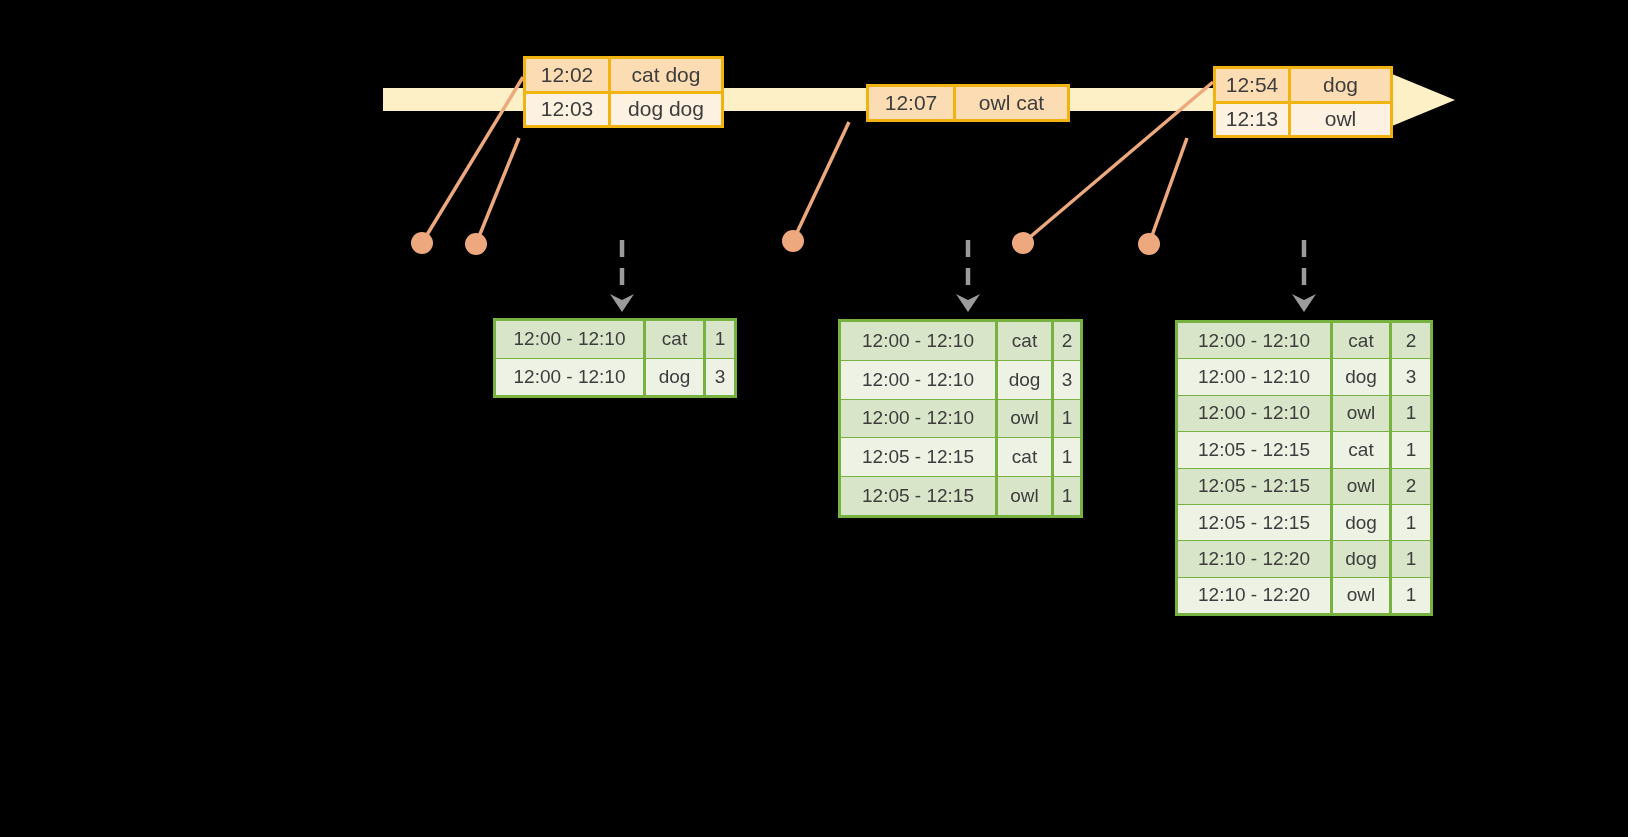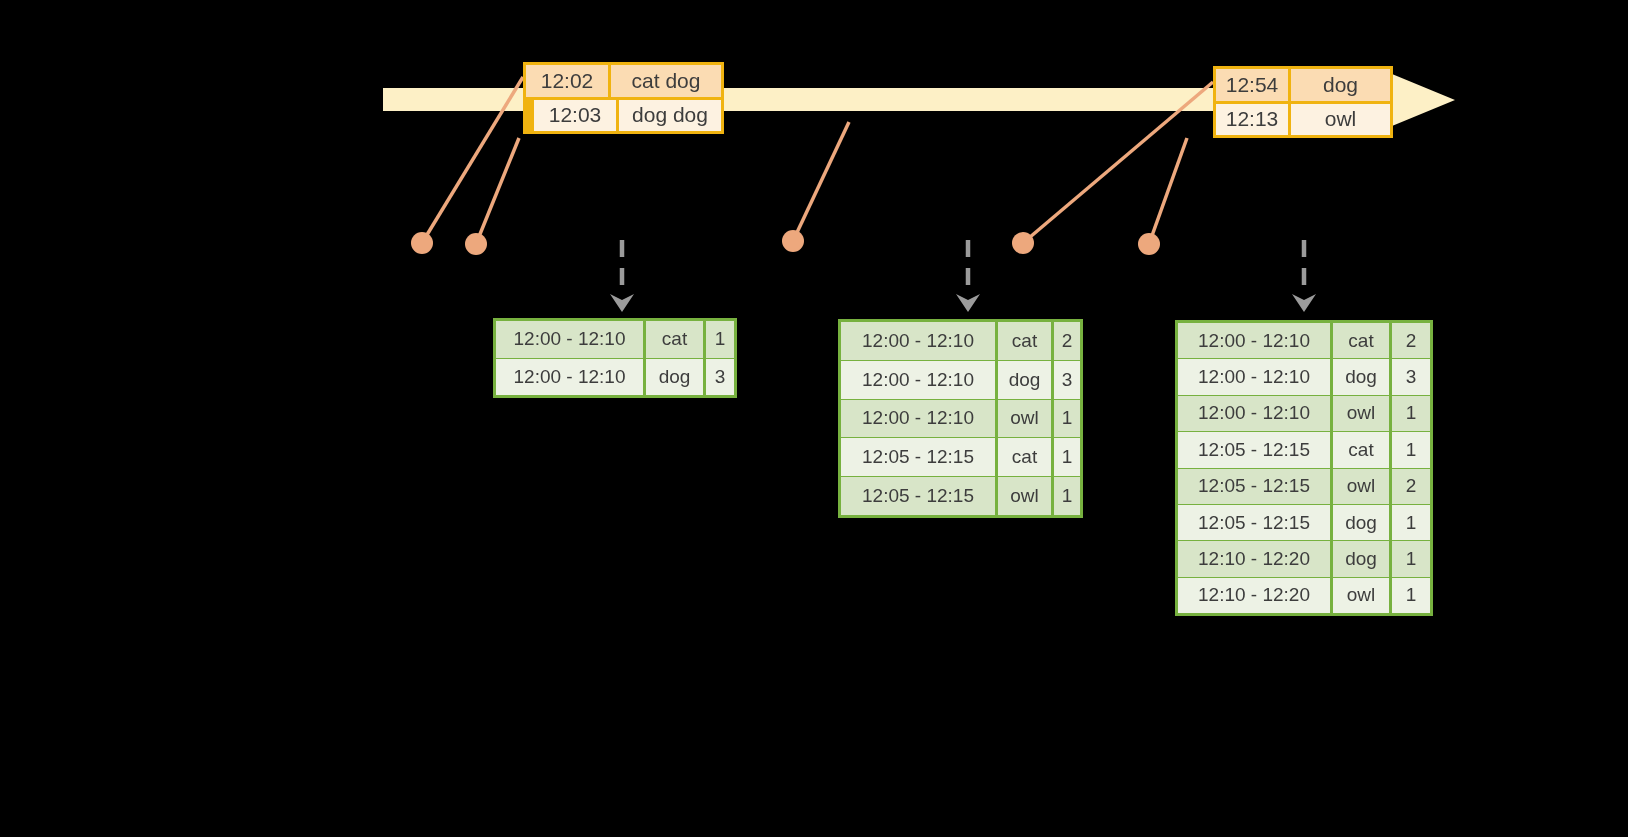--- a/index.html
+++ b/index.html
@@ -84,31 +84,37 @@
       <line x1="968" y1="240" x2="968" y2="296"></line>
       <line x1="1304" y1="240" x2="1304" y2="296"></line>
     </g>
     <g fill="var(--trigger-arrow)">
       <polygon points="610,294 622,312 634,294 622,300"></polygon>
       <polygon points="956,294 968,312 980,294 968,300"></polygon>
       <polygon points="1292,294 1304,312 1316,294 1304,300"></polygon>
     </g>
   </svg>
 
-  <div class="event-box" style="left:523px;top:62px;width:201px;height:72px;">
+  <div class="event-box" style="left:523px;top:56px;width:201px;height:72px;">
     <div class="event-row" style="grid-template-columns:82px 1fr;">
       <div class="event-cell fill-dark">12:02</div>
       <div class="event-cell fill-dark">cat dog</div>
     </div>
-    <div class="event-row" style="grid-template-columns:82px 1fr;margin-left:8px;">
+    <div class="event-row" style="grid-template-columns:82px 1fr;">
       <div class="event-cell fill-light">12:03</div>
       <div class="event-cell fill-light">dog dog</div>
     </div>
   </div>
 
+  <div class="event-box" style="left:866px;top:84px;width:204px;height:38px;">
+    <div class="event-row" style="grid-template-columns:84px 1fr;">
+      <div class="event-cell fill-dark">12:07</div>
+      <div class="event-cell fill-dark">owl cat</div>
+    </div>
+  </div>
 
   <div class="event-box" style="left:1213px;top:66px;width:180px;height:72px;">
     <div class="event-row" style="grid-template-columns:72px 1fr;">
       <div class="event-cell fill-dark">12:54</div>
       <div class="event-cell fill-dark">dog</div>
     </div>
     <div class="event-row" style="grid-template-columns:72px 1fr;text-align:right;">
       <div class="event-cell fill-light">12:13</div>
       <div class="event-cell fill-light">owl</div>
     </div>

